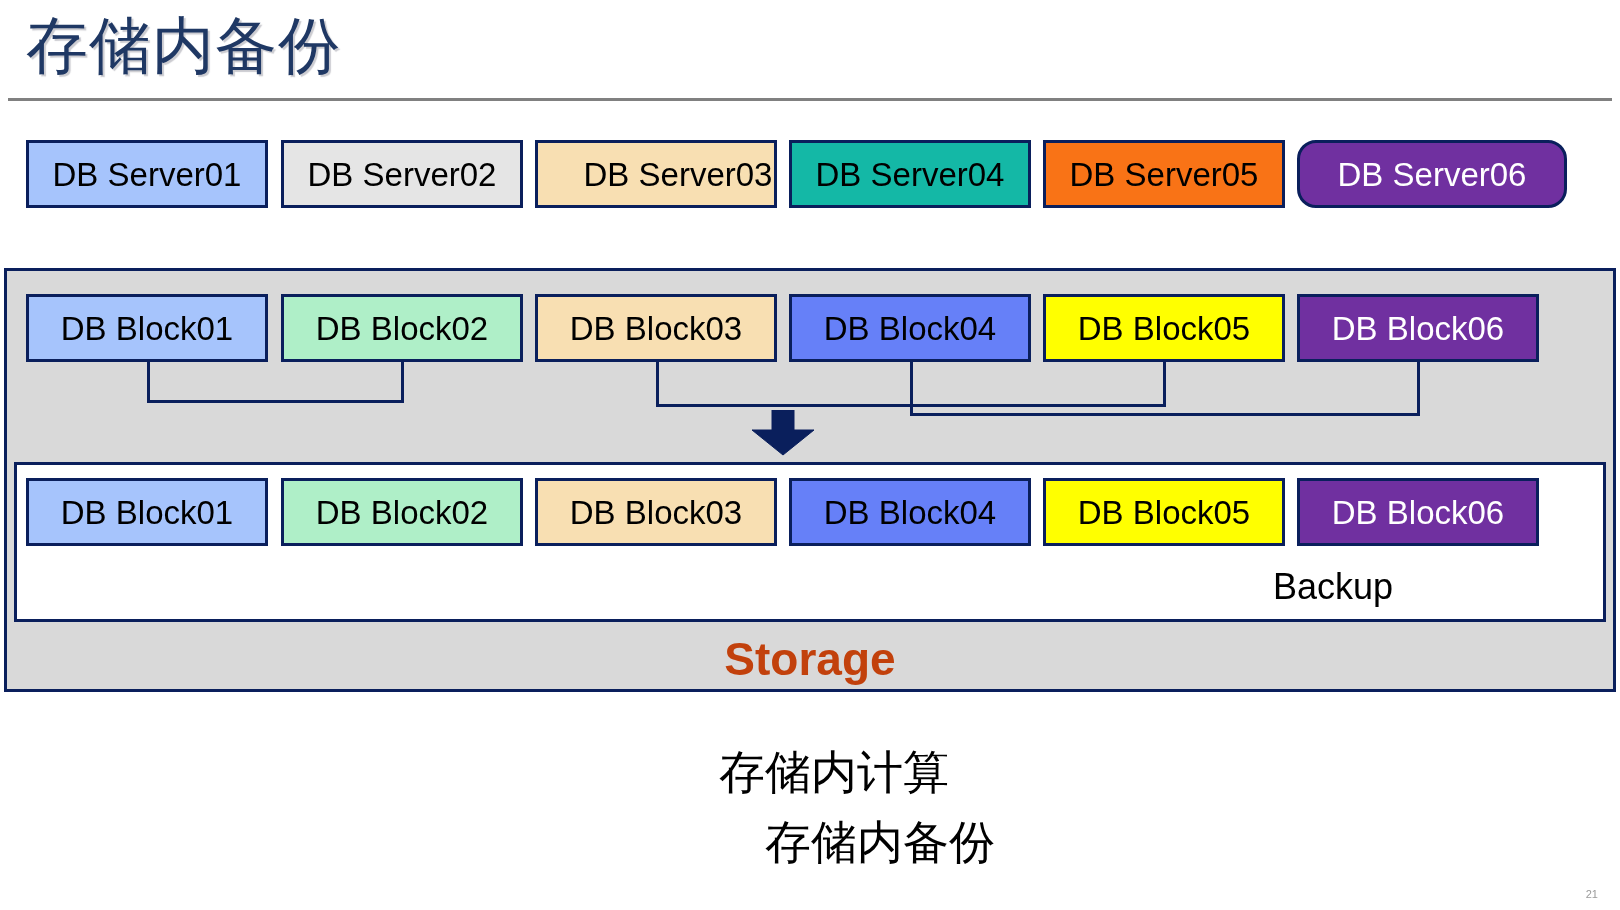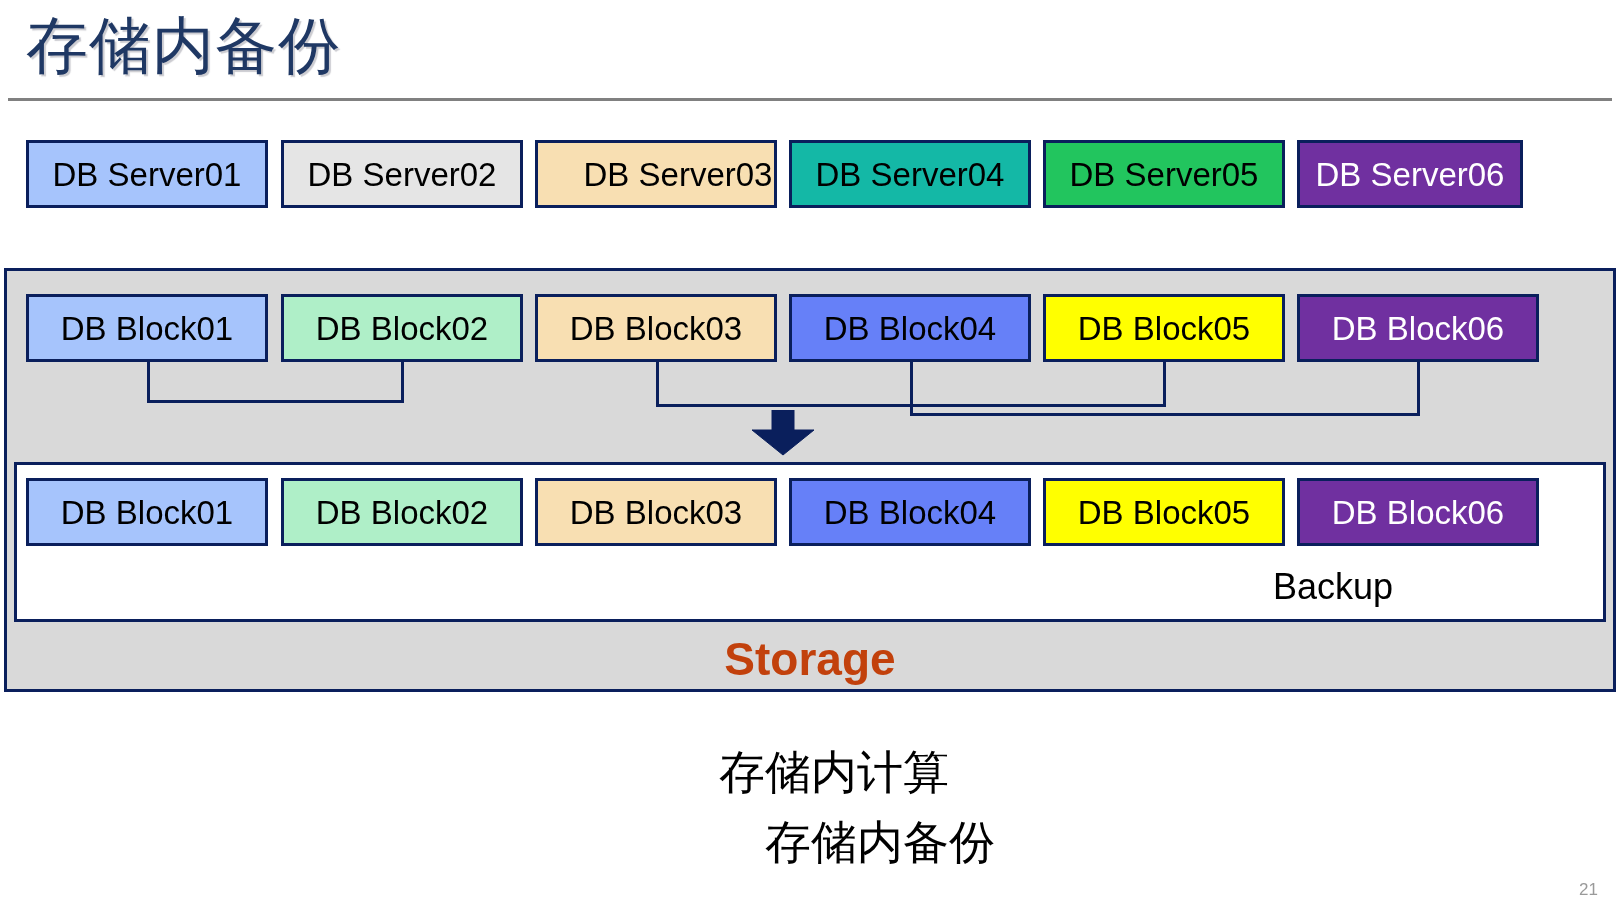--- a/index.html
+++ b/index.html
@@ -130,21 +130,21 @@
     white-space: nowrap;
     padding-left: 24px;
   }
   #caption-1 { top: 742px; }
   #caption-2 { top: 812px; margin-left: 46px; }
 
   #page-number {
     position: absolute;
     right: 22px;
     bottom: 10px;
-    font-size: 17px;
+    font-size: 11px;
     color: #9A9A9A;
   }
 </style>
 </head>
 <body>
 
 <div id="slide-title">存储内备份</div>
 <div id="title-rule"></div>
 
 <div id="server-row">
@@ -153,24 +153,24 @@
     </div>
     <div class="box server-box" style="left: 281px; width: 242px; background: #e5e5e5; color: rgb(0, 0, 0);">
       <span>DB Server02</span>
     </div>
     <div class="box server-box" style="left: 535px; width: 242px; background: rgb(248, 223, 178); color: rgb(0, 0, 0); padding-left: 44px;">
       <span>DB Server03</span>
     </div>
     <div class="box server-box" style="left: 789px; width: 242px; background: #14b8a6; color: rgb(0, 0, 0);">
       <span>DB Server04</span>
     </div>
-    <div class="box server-box" style="left: 1043px; width: 242px; background: #22c55e; color: rgb(0, 0, 0);">
+    <div class="box server-box" style="left: 1043px; width: 242px; background: #f97316; color: rgb(0, 0, 0);">
       <span>DB Server05</span>
     </div>
-    <div class="box server-box light-text" style="left: 1297px; width: 226px; background: rgb(112, 48, 160); color: rgb(255, 255, 255);">
+    <div class="box server-box light-text" style="left: 1297px; width: 270px; background: rgb(112, 48, 160); color: rgb(255, 255, 255); border-radius: 19px;">
       <span>DB Server06</span>
     </div>
   </div>
 
 <div id="storage-panel"></div>
 
 <div id="block-row">
     <div class="box block-box" style="left: 26px; width: 242px; background: rgb(166, 196, 252); color: rgb(0, 0, 0);">
       <span>DB Block01</span>
     </div>

